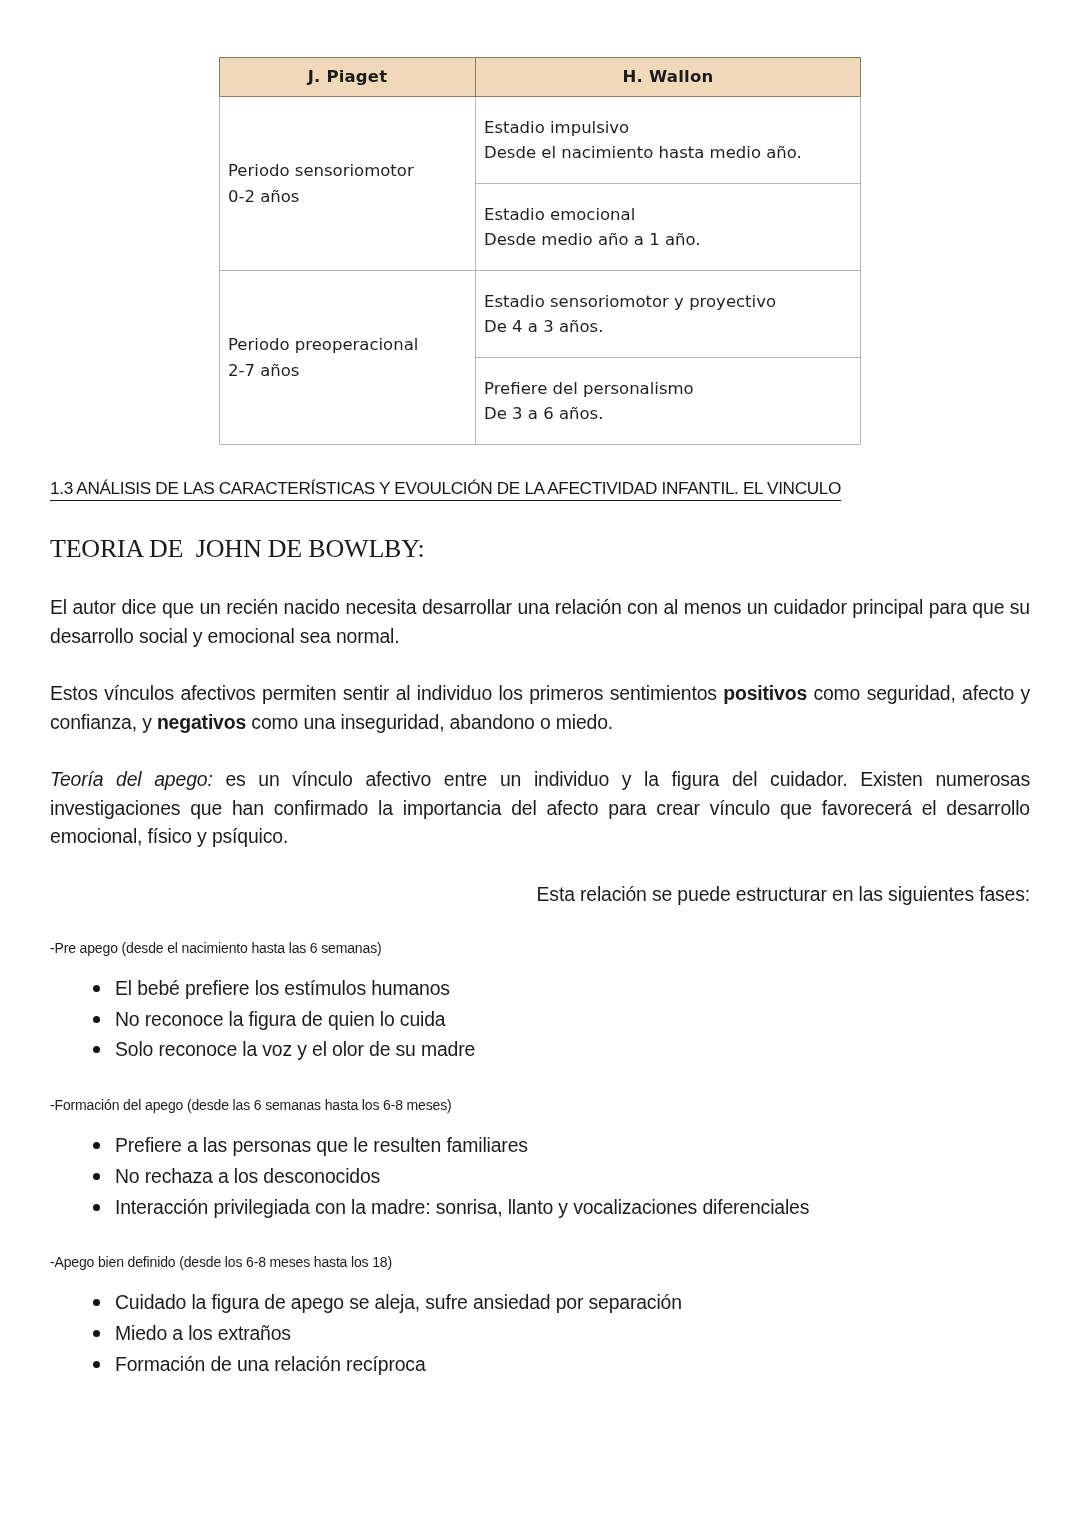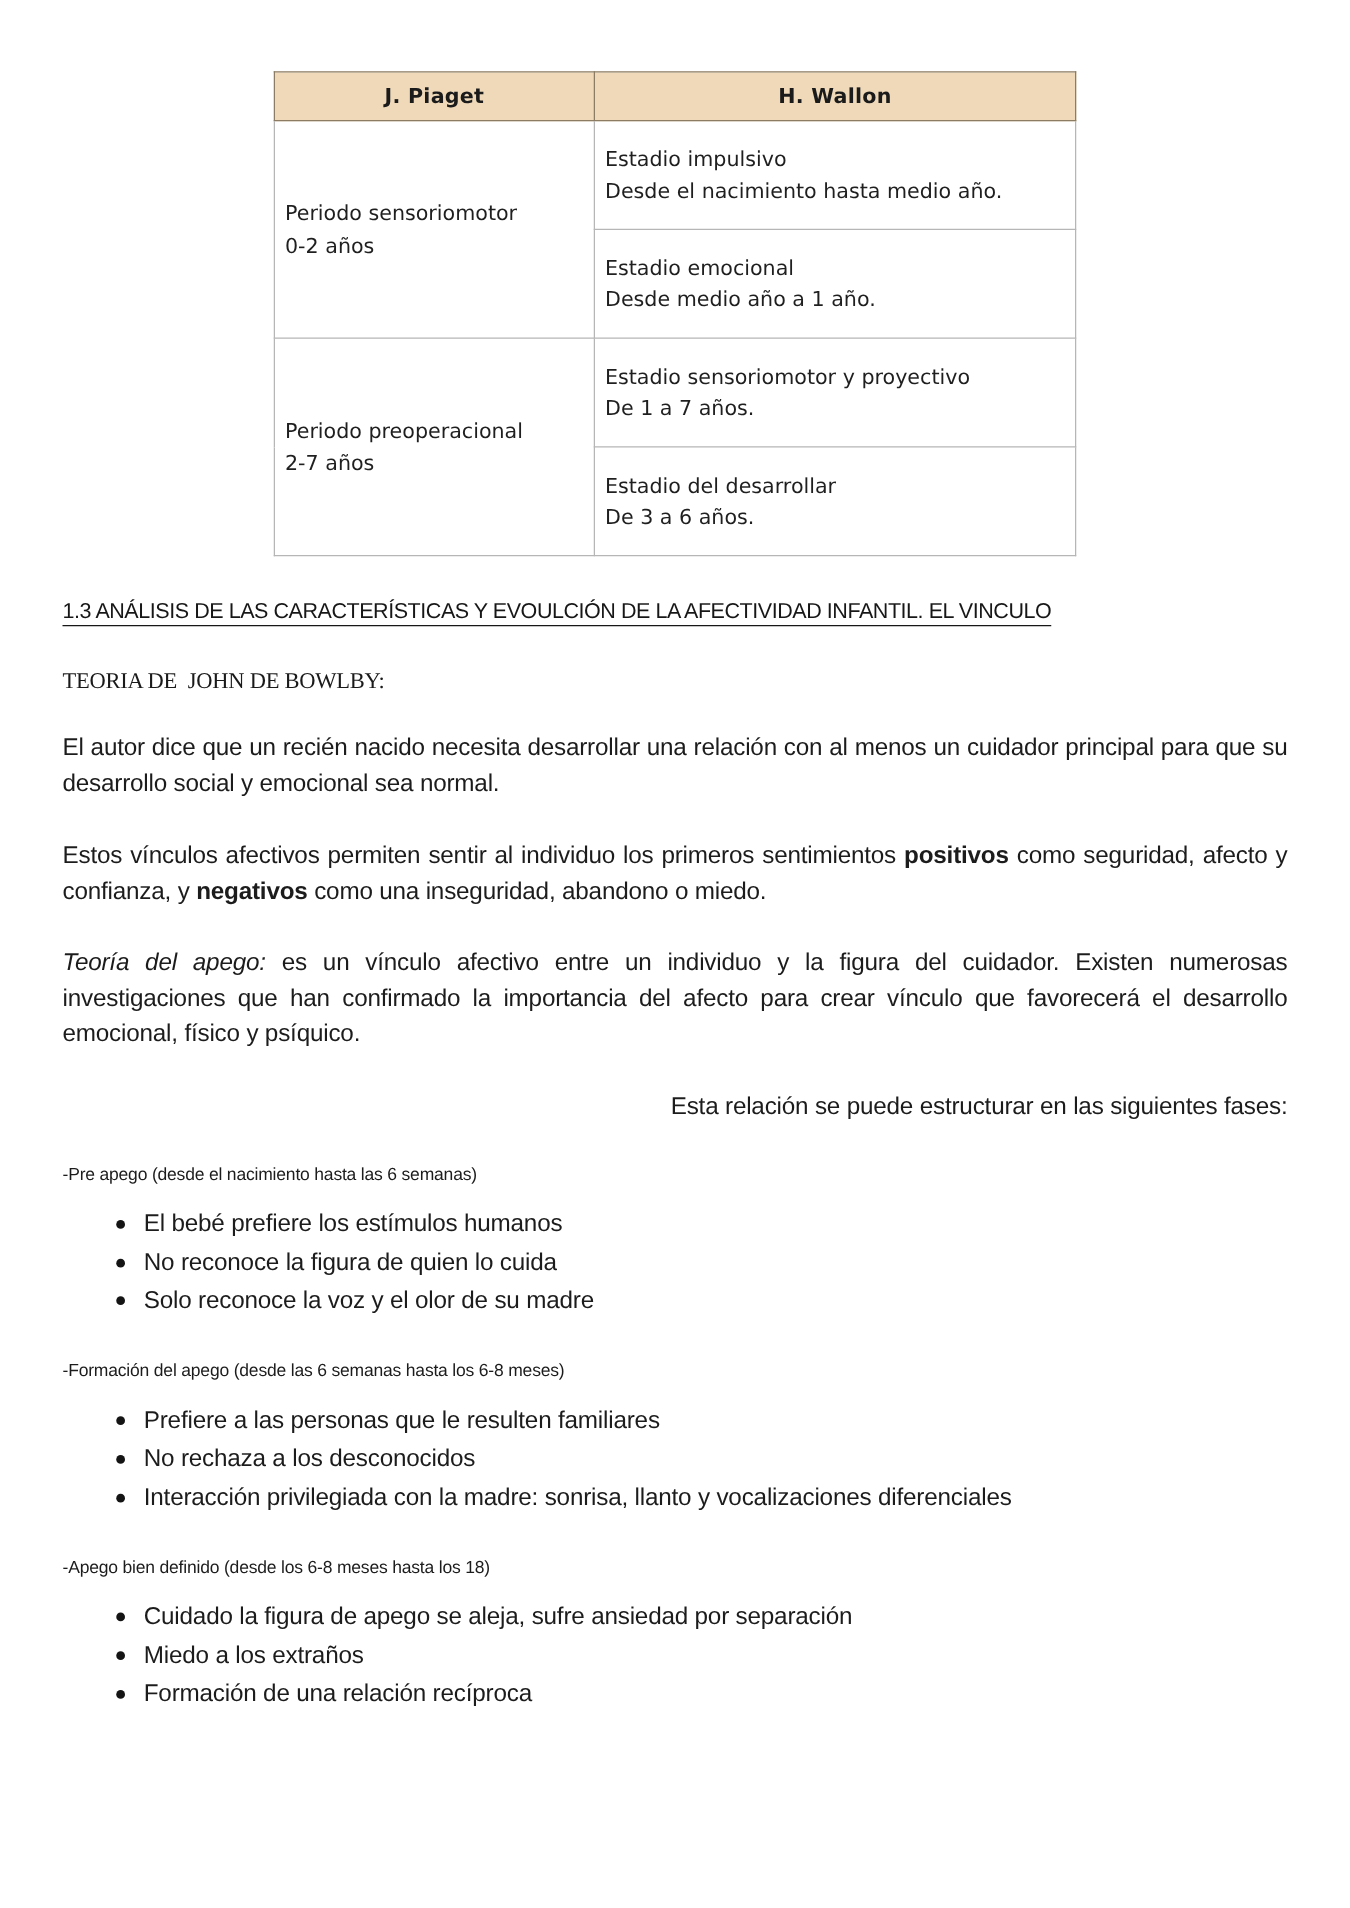--- a/index.html
+++ b/index.html
@@ -86,21 +86,21 @@
   }
   h2.section-heading .u {
     border-bottom: 1.6px solid #171717;
     padding-bottom: 2px;
   }
 
   .serif-title {
     margin: 0;
     padding-top: 35px;
     font-family: "Liberation Serif", serif;
-    font-size: 18px;
+    font-size: 26px;
     font-weight: normal;
     letter-spacing: -0.2px;
     color: #1a1a1a;
     white-space: pre;
   }
 
   p.para {
     margin: 0;
     padding-top: 29px;
     font-family: "Liberation Sans", sans-serif;
@@ -184,26 +184,26 @@
             <span class="cellline">Desde medio año a 1 año.</span>
           </td>
         </tr>
         <tr>
           <td class="left-cell" rowspan="2">
             <span class="cellline">Periodo preoperacional</span>
             <span class="cellline">2-7 años</span>
           </td>
           <td class="right-cell">
             <span class="cellline">Estadio sensoriomotor y proyectivo</span>
-            <span class="cellline">De 1 a 7 años.</span>
-          </td>
-        </tr>
-        <tr>
-          <td class="right-cell">
-            <span class="cellline">Estadio del desarrollar</span>
+            <span class="cellline">De 4 a 3 años.</span>
+          </td>
+        </tr>
+        <tr>
+          <td class="right-cell">
+            <span class="cellline">Prefiere del personalismo</span>
             <span class="cellline">De 3 a 6 años.</span>
           </td>
         </tr>
       </tbody>
     </table>
   </div>
 
   <div class="doc-body">
 
     <h2 class="section-heading"><span class="u">1.3 ANÁLISIS DE LAS CARACTERÍSTICAS Y EVOULCIÓN DE LA AFECTIVIDAD INFANTIL. EL VINCULO</span></h2>

